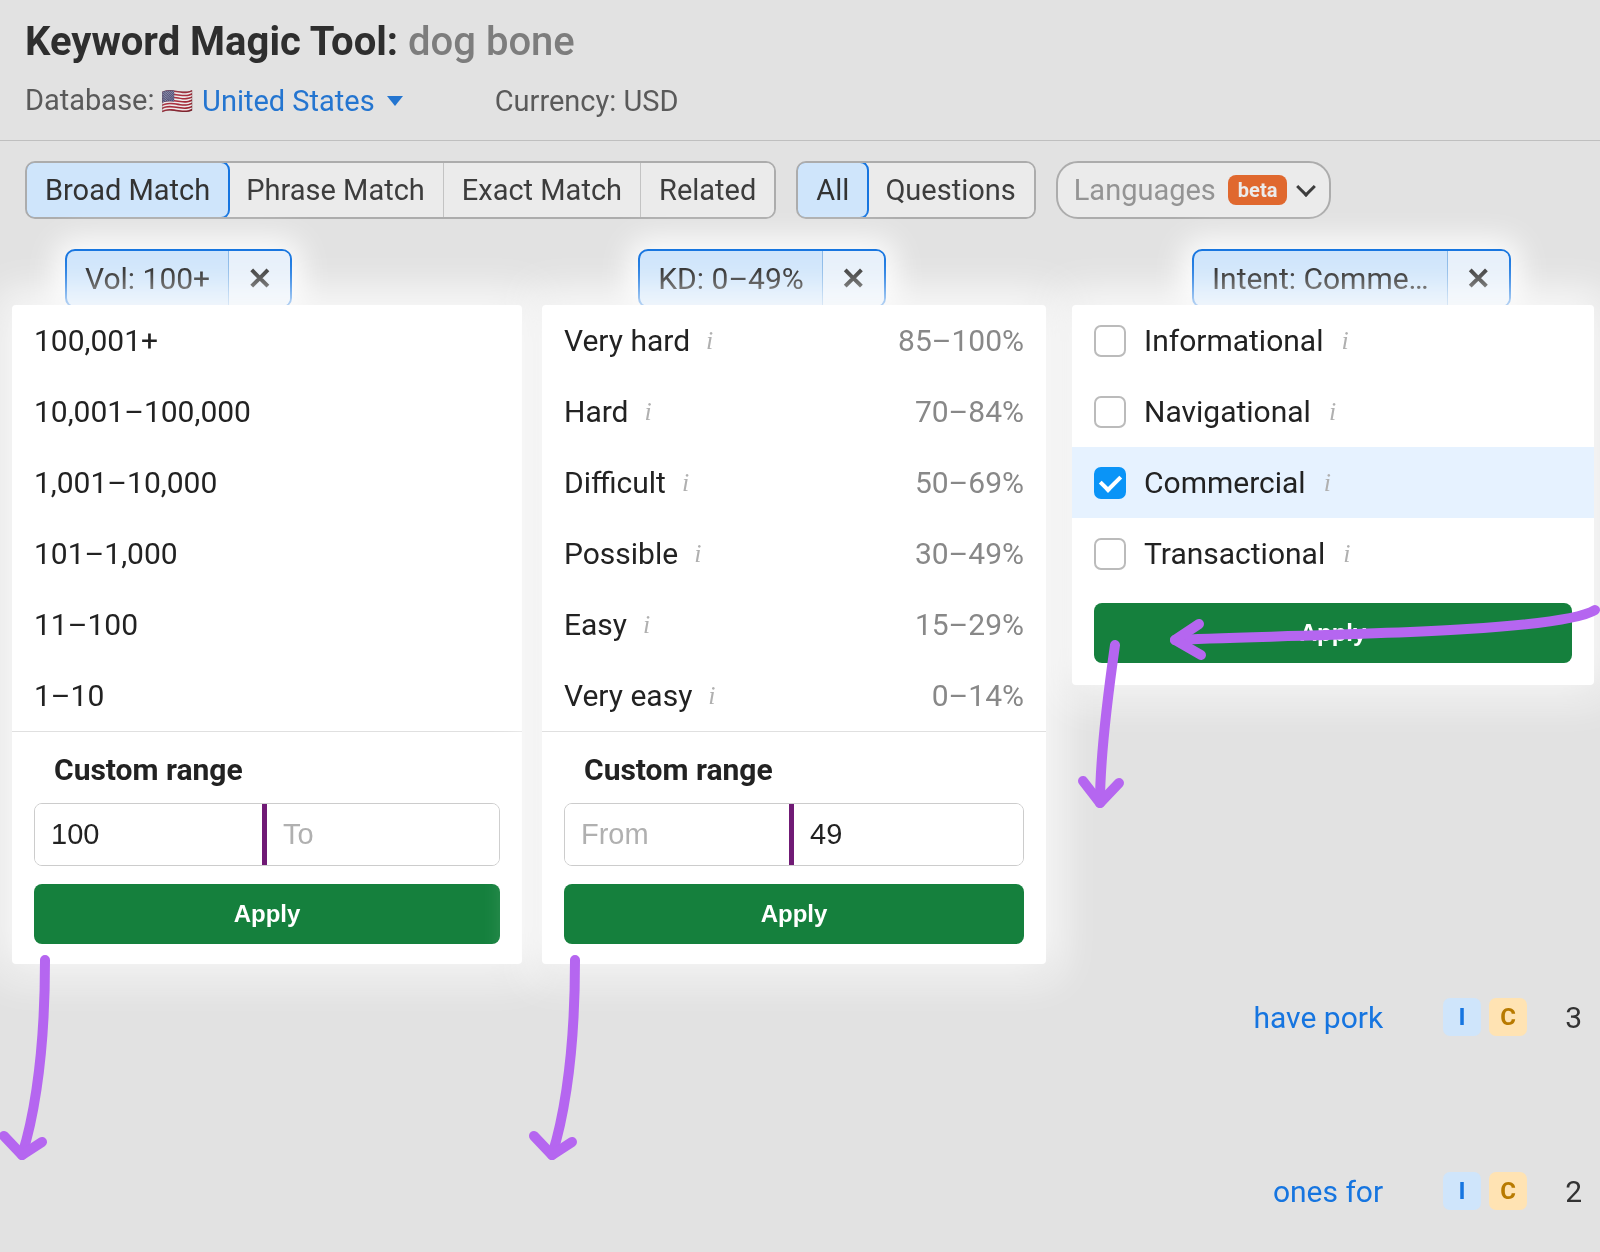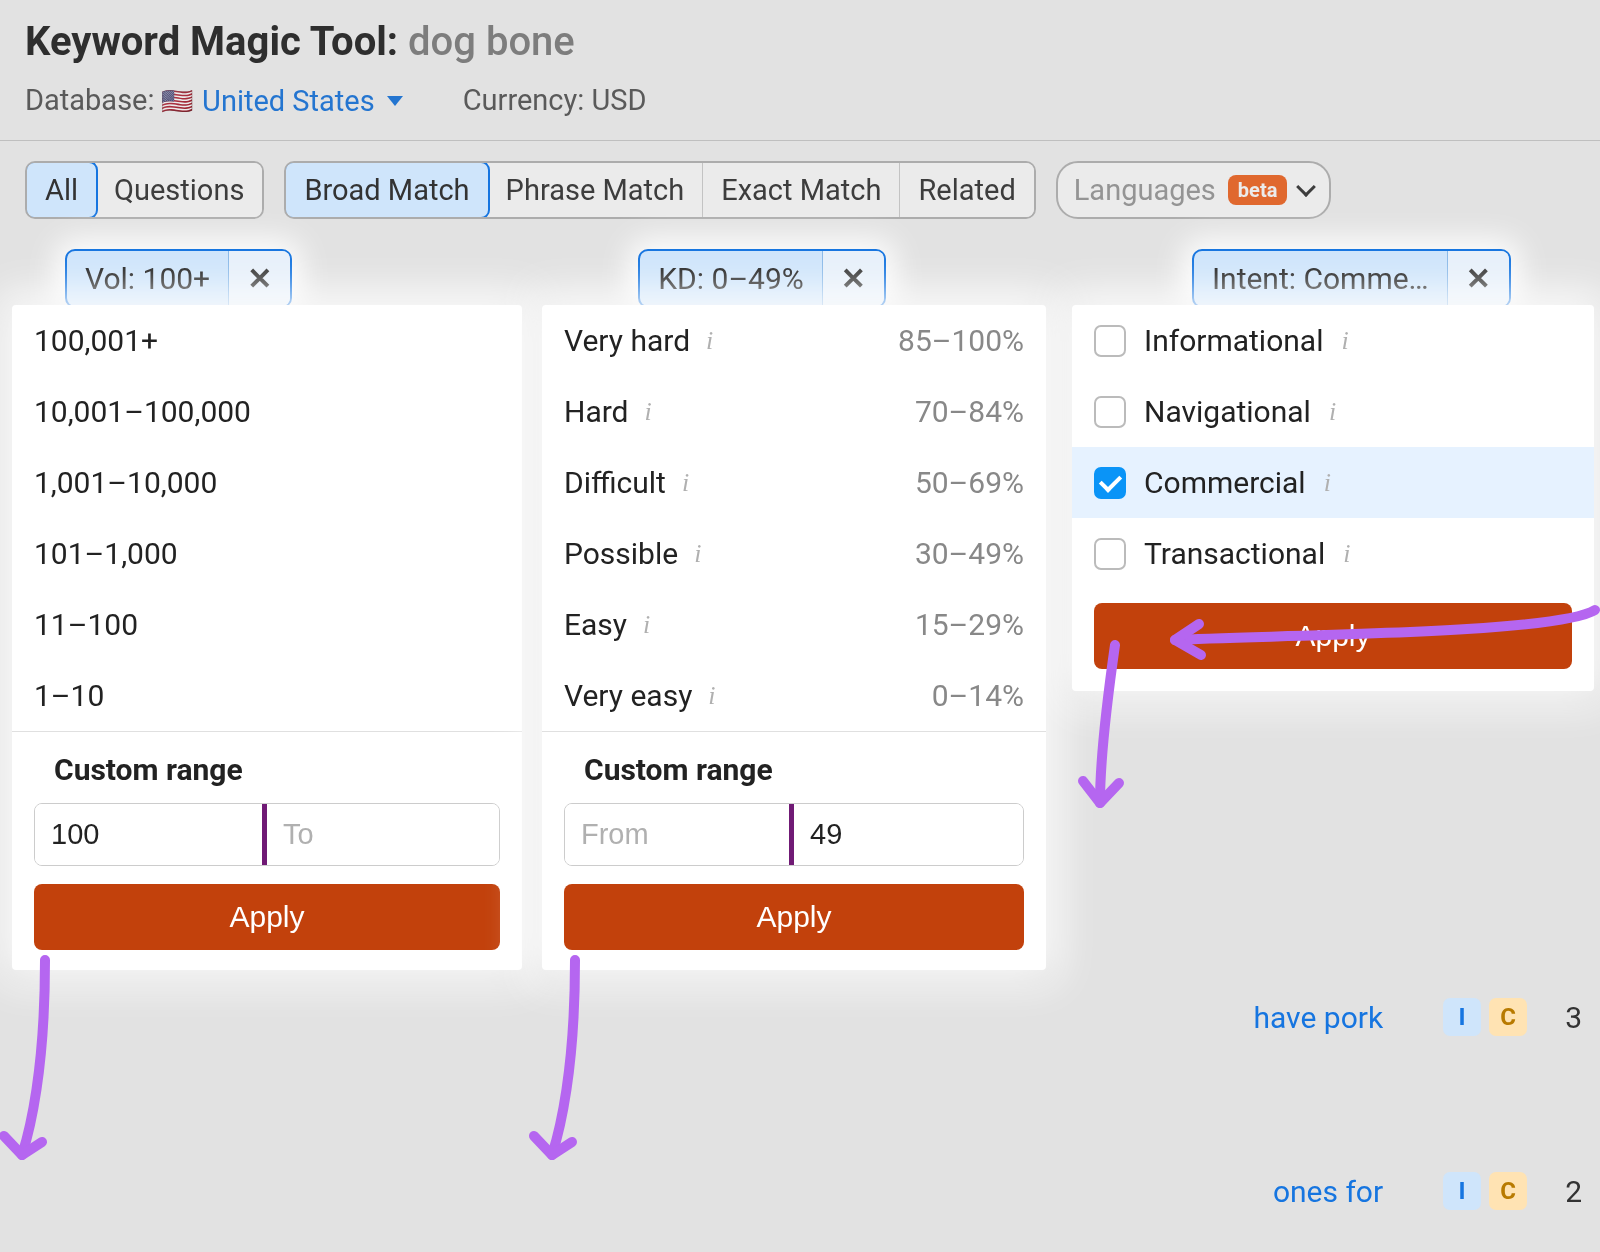--- a/index.html
+++ b/index.html
@@ -29,22 +29,22 @@
     margin-bottom: 18px;
   }
   .title-row .kw {
     font-weight: 500;
     color: #7e7e7e;
   }
   .meta-row {
     font-size: 29px;
     color: #555;
     display: flex;
-    gap: 60px;
-    align-items: flex-start;
+    gap: 92px;
+    align-items: center;
   }
   .db-link { color: #1675e0; cursor: pointer; display: inline-flex; align-items: center; gap: 8px; }
   .flag { font-size: 26px; }
   .chevron-down {
     display: inline-block;
     width: 0; height: 0;
     border-left: 8px solid transparent;
     border-right: 8px solid transparent;
     border-top: 10px solid #1675e0;
     margin-left: 4px;
@@ -201,27 +201,27 @@
     width: 50%;
     outline: none;
     color: #222;
   }
   .range-inputs input::placeholder { color: #b0b0b0; }
   .range-inputs input:first-child { border-right: 5px solid #701a75; }
   .underline-from { border-bottom: 4px solid #b566f0; }
   .underline-to   { border-bottom: 4px solid #b566f0; }
   .apply-btn {
     width: 100%;
-    background: #c2410c;
+    background: #15803d;
     color: #fff;
     border: none;
     border-radius: 8px;
     padding: 16px 0;
-    font-size: 30px;
-    font-weight: 400;
+    font-size: 24px;
+    font-weight: 700;
     cursor: pointer;
   }
   
   .chk-row {
     display: flex;
     align-items: center;
     gap: 18px;
     padding: 18px 22px;
     font-size: 30px;
     color: #222;
@@ -300,28 +300,28 @@
     <span>
       <span>Currency:</span>
       <span>USD</span>
     </span>
   </div>
 </div>
 <div class="divider"></div>
 
 <div class="filter-tabs">
   <div class="seg-group">
-    <div class="seg-btn active">All</div>
-    <div class="seg-btn">Questions</div>
-  </div>
-  <div class="seg-group">
     <div class="seg-btn active">Broad Match</div>
     <div class="seg-btn">Phrase Match</div>
     <div class="seg-btn">Exact Match</div>
     <div class="seg-btn">Related</div>
+  </div>
+  <div class="seg-group">
+    <div class="seg-btn active">All</div>
+    <div class="seg-btn">Questions</div>
   </div>
   <div class="lang-group">
     <span>Languages</span>
     <span class="beta-badge">beta</span>
     <span class="chev-dark"></span>
   </div>
 </div>
 
 <div class="chips-row">
   <div class="chip-wrap" style="margin-left:-4px;">

